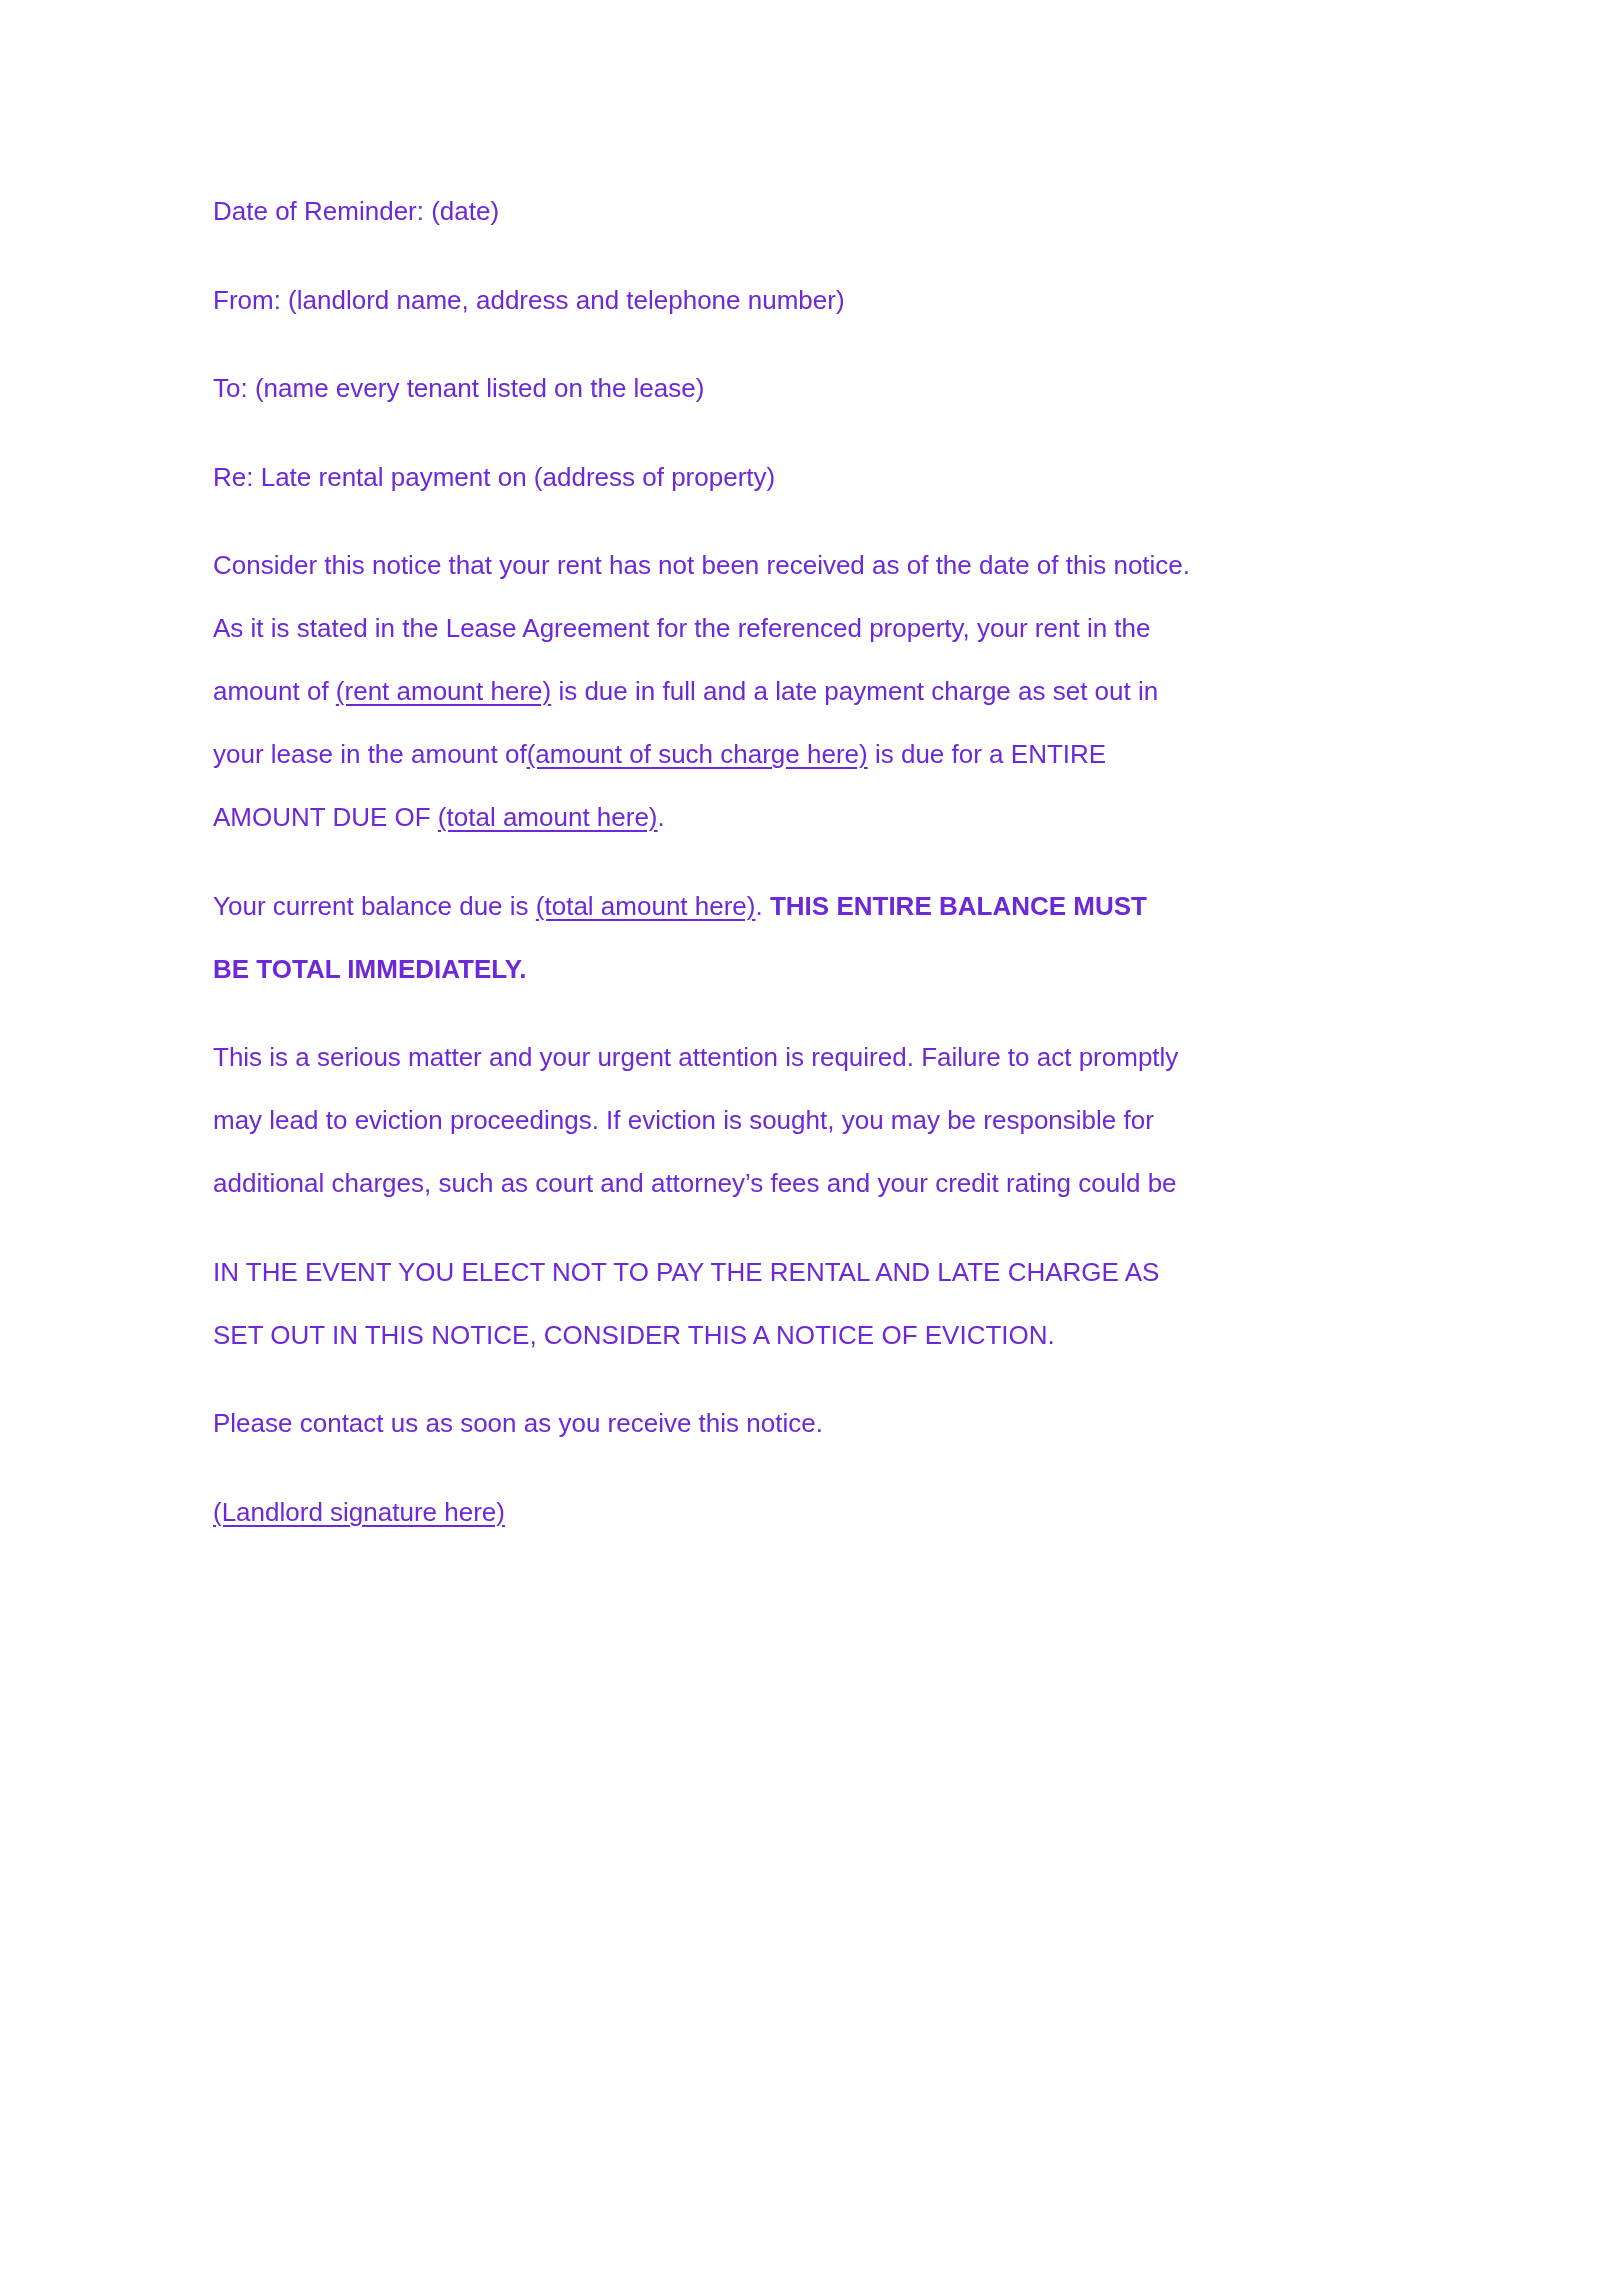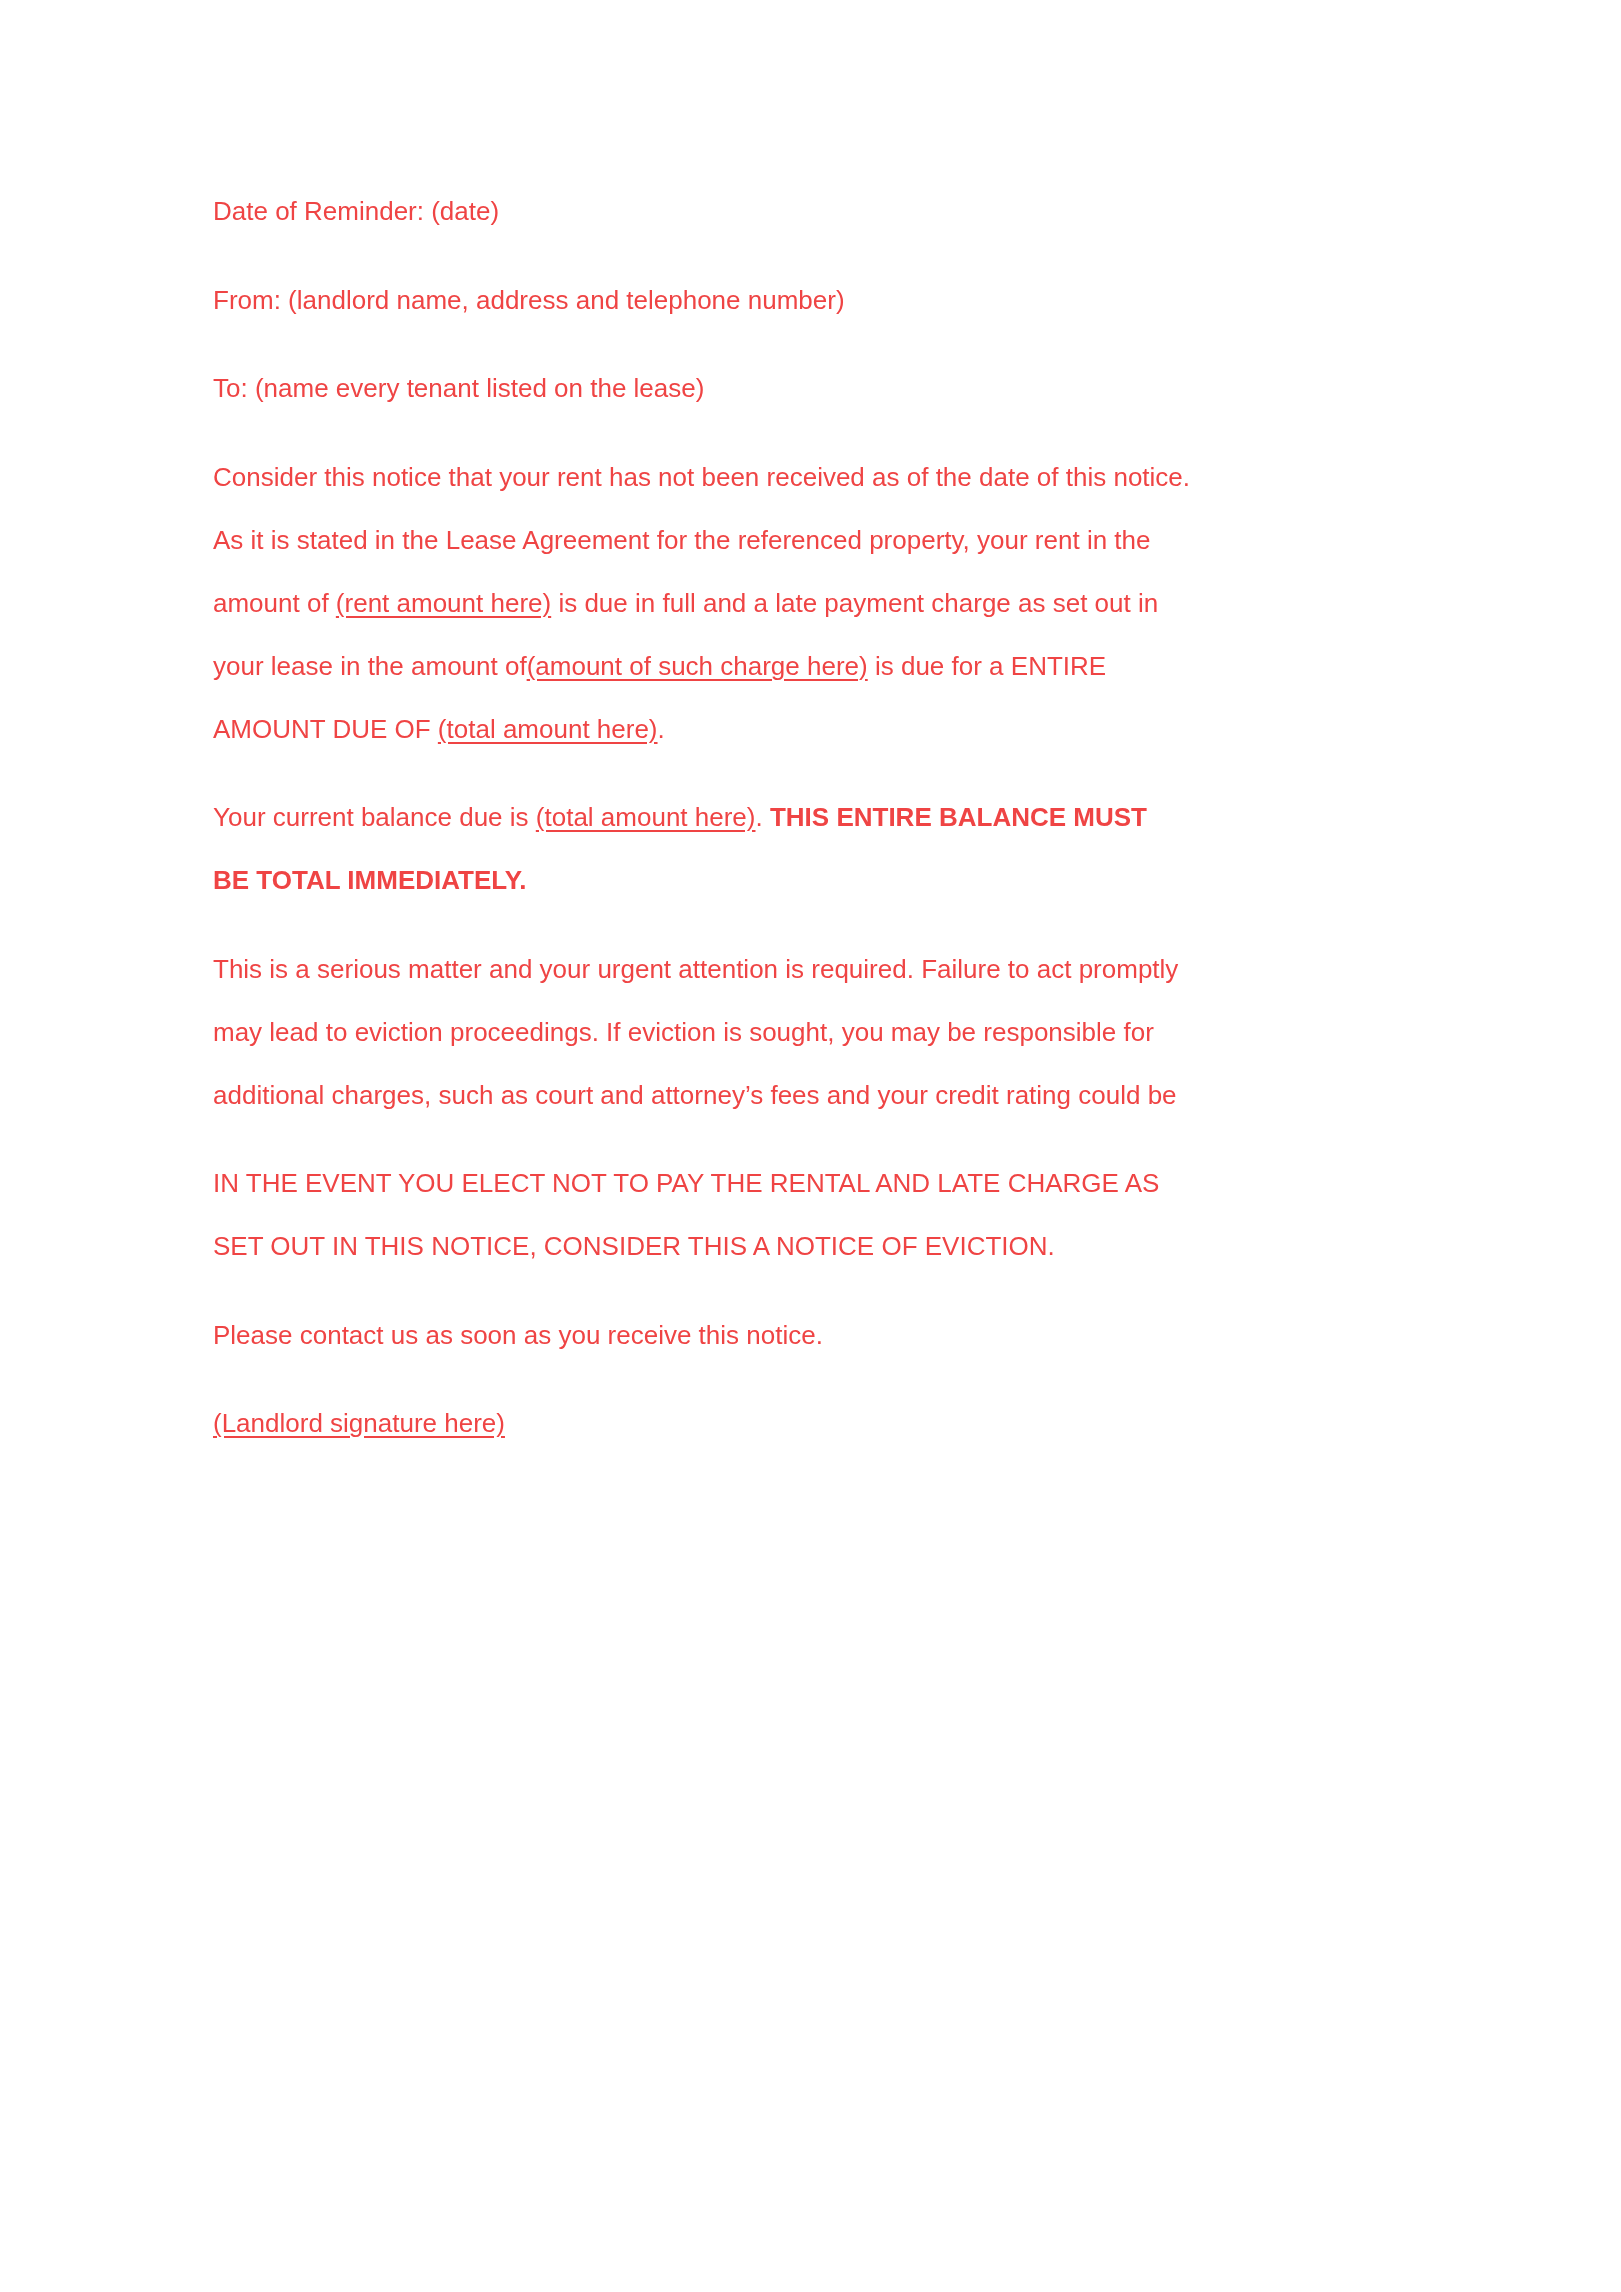--- a/index.html
+++ b/index.html
@@ -13,21 +13,21 @@
     position: relative;
     overflow: hidden;
   }
   .page {
     position: absolute;
     left: 213px;
     top: 180px;
     width: 1098px;
     font-family: "Liberation Sans", sans-serif;
     font-size: 26px;
-    color: #ef4444;
+    color: #6d28d9;
     line-height: 63px;
   }
   .para {
     margin: 0 0 25.5px 0;
     white-space: nowrap;
   }
   .line {
     display: block;
     height: 63px;
   }
@@ -50,20 +50,23 @@
   </p>
 
   <p class="para">
     <span class="line">From: (landlord name, address and telephone number)</span>
   </p>
 
   <p class="para">
     <span class="line">To: (name every tenant listed on the lease)</span>
   </p>
 
+  <p class="para">
+    <span class="line">Re: Late rental payment on (address of property)</span>
+  </p>
 
   <p class="para">
     <span class="line">Consider this notice that your rent has not been received as of the date of this notice.</span>
     <span class="line">As it is stated in the Lease Agreement for the referenced property, your rent in the</span>
     <span class="line"><span>amount of </span><span class="placeholder">(rent amount here)</span><span> is due in full and a late payment charge as set out in</span></span>
     <span class="line"><span>your lease in the amount of</span><span class="placeholder">(amount of such charge here)</span><span> is due for a ENTIRE</span></span>
     <span class="line"><span>AMOUNT DUE OF </span><span class="placeholder">(total amount here)</span><span>.</span></span>
   </p>
 
   <p class="para">

